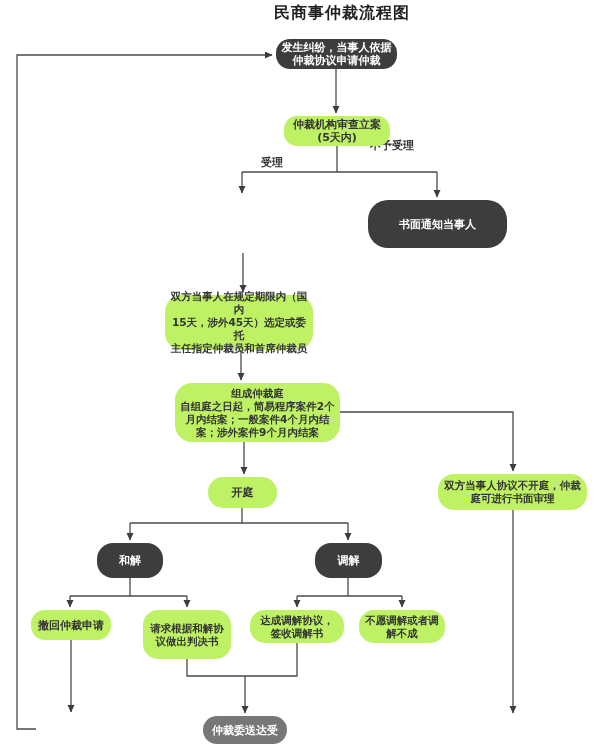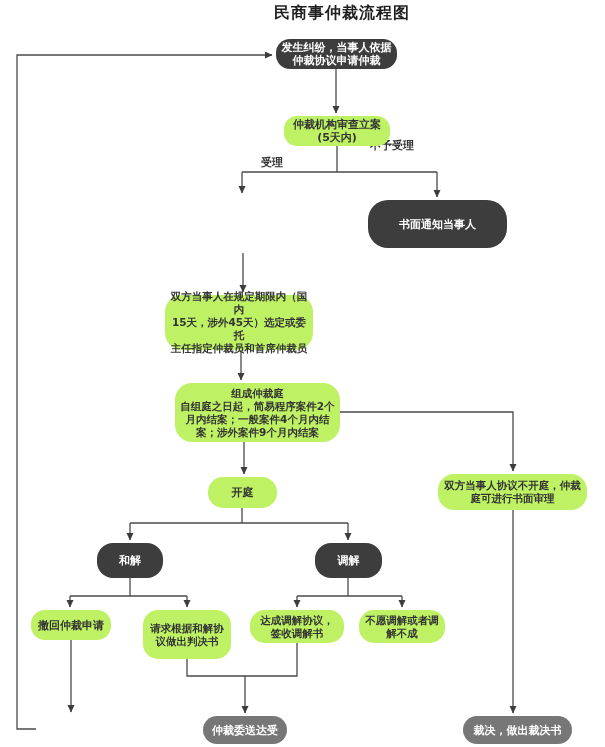--- a/index.html
+++ b/index.html
@@ -128,17 +128,14 @@
   <div class="node light f10" style="left:359px;top:610px;width:86px;height:33px;border-radius:15px;">
     <span class="nl">不愿调解或者调
 解不成</span>
   </div>
 
 
   <div class="node medium f11" style="left:203px;top:716px;width:84px;height:28px;border-radius:14px;">
     <span class="nl">仲裁委送达受</span>
   </div>
 
-  <div class="node medium f11" style="left:463px;top:716px;width:109px;height:28px;border-radius:14px;">
-    <span class="nl">裁决，做出裁决书</span>
-  </div>
 
 </div>
 
 </body></html>

